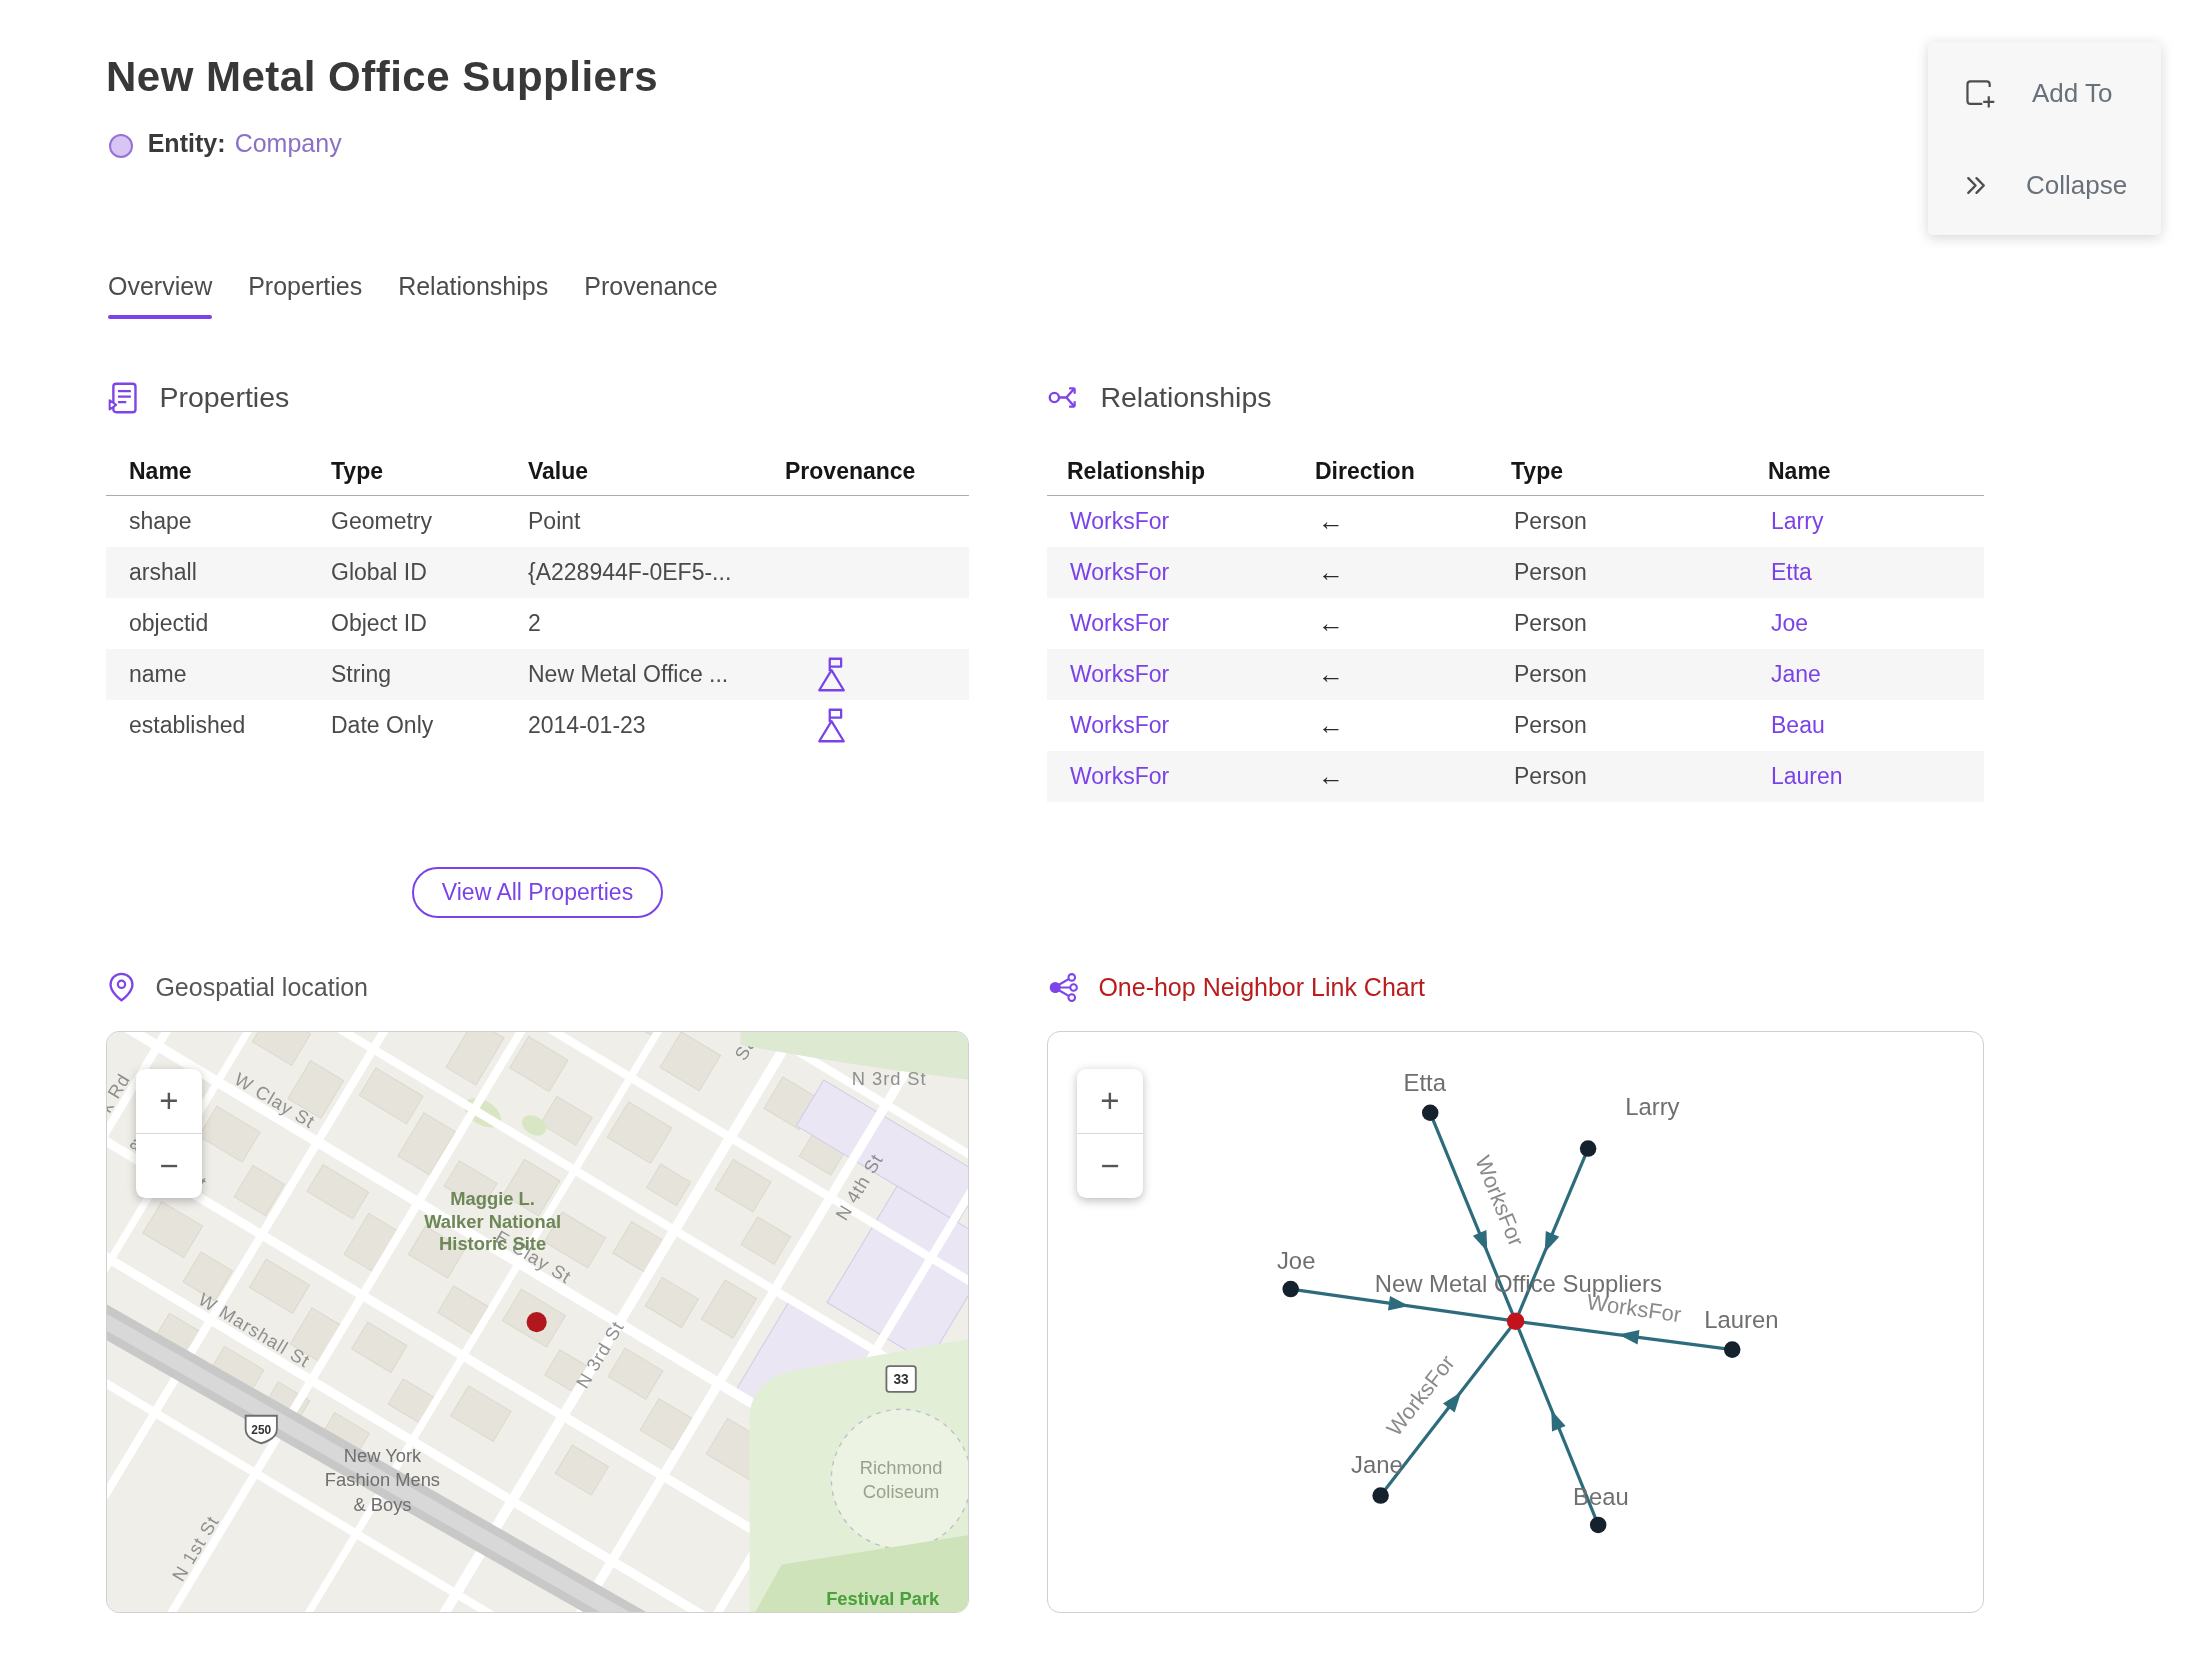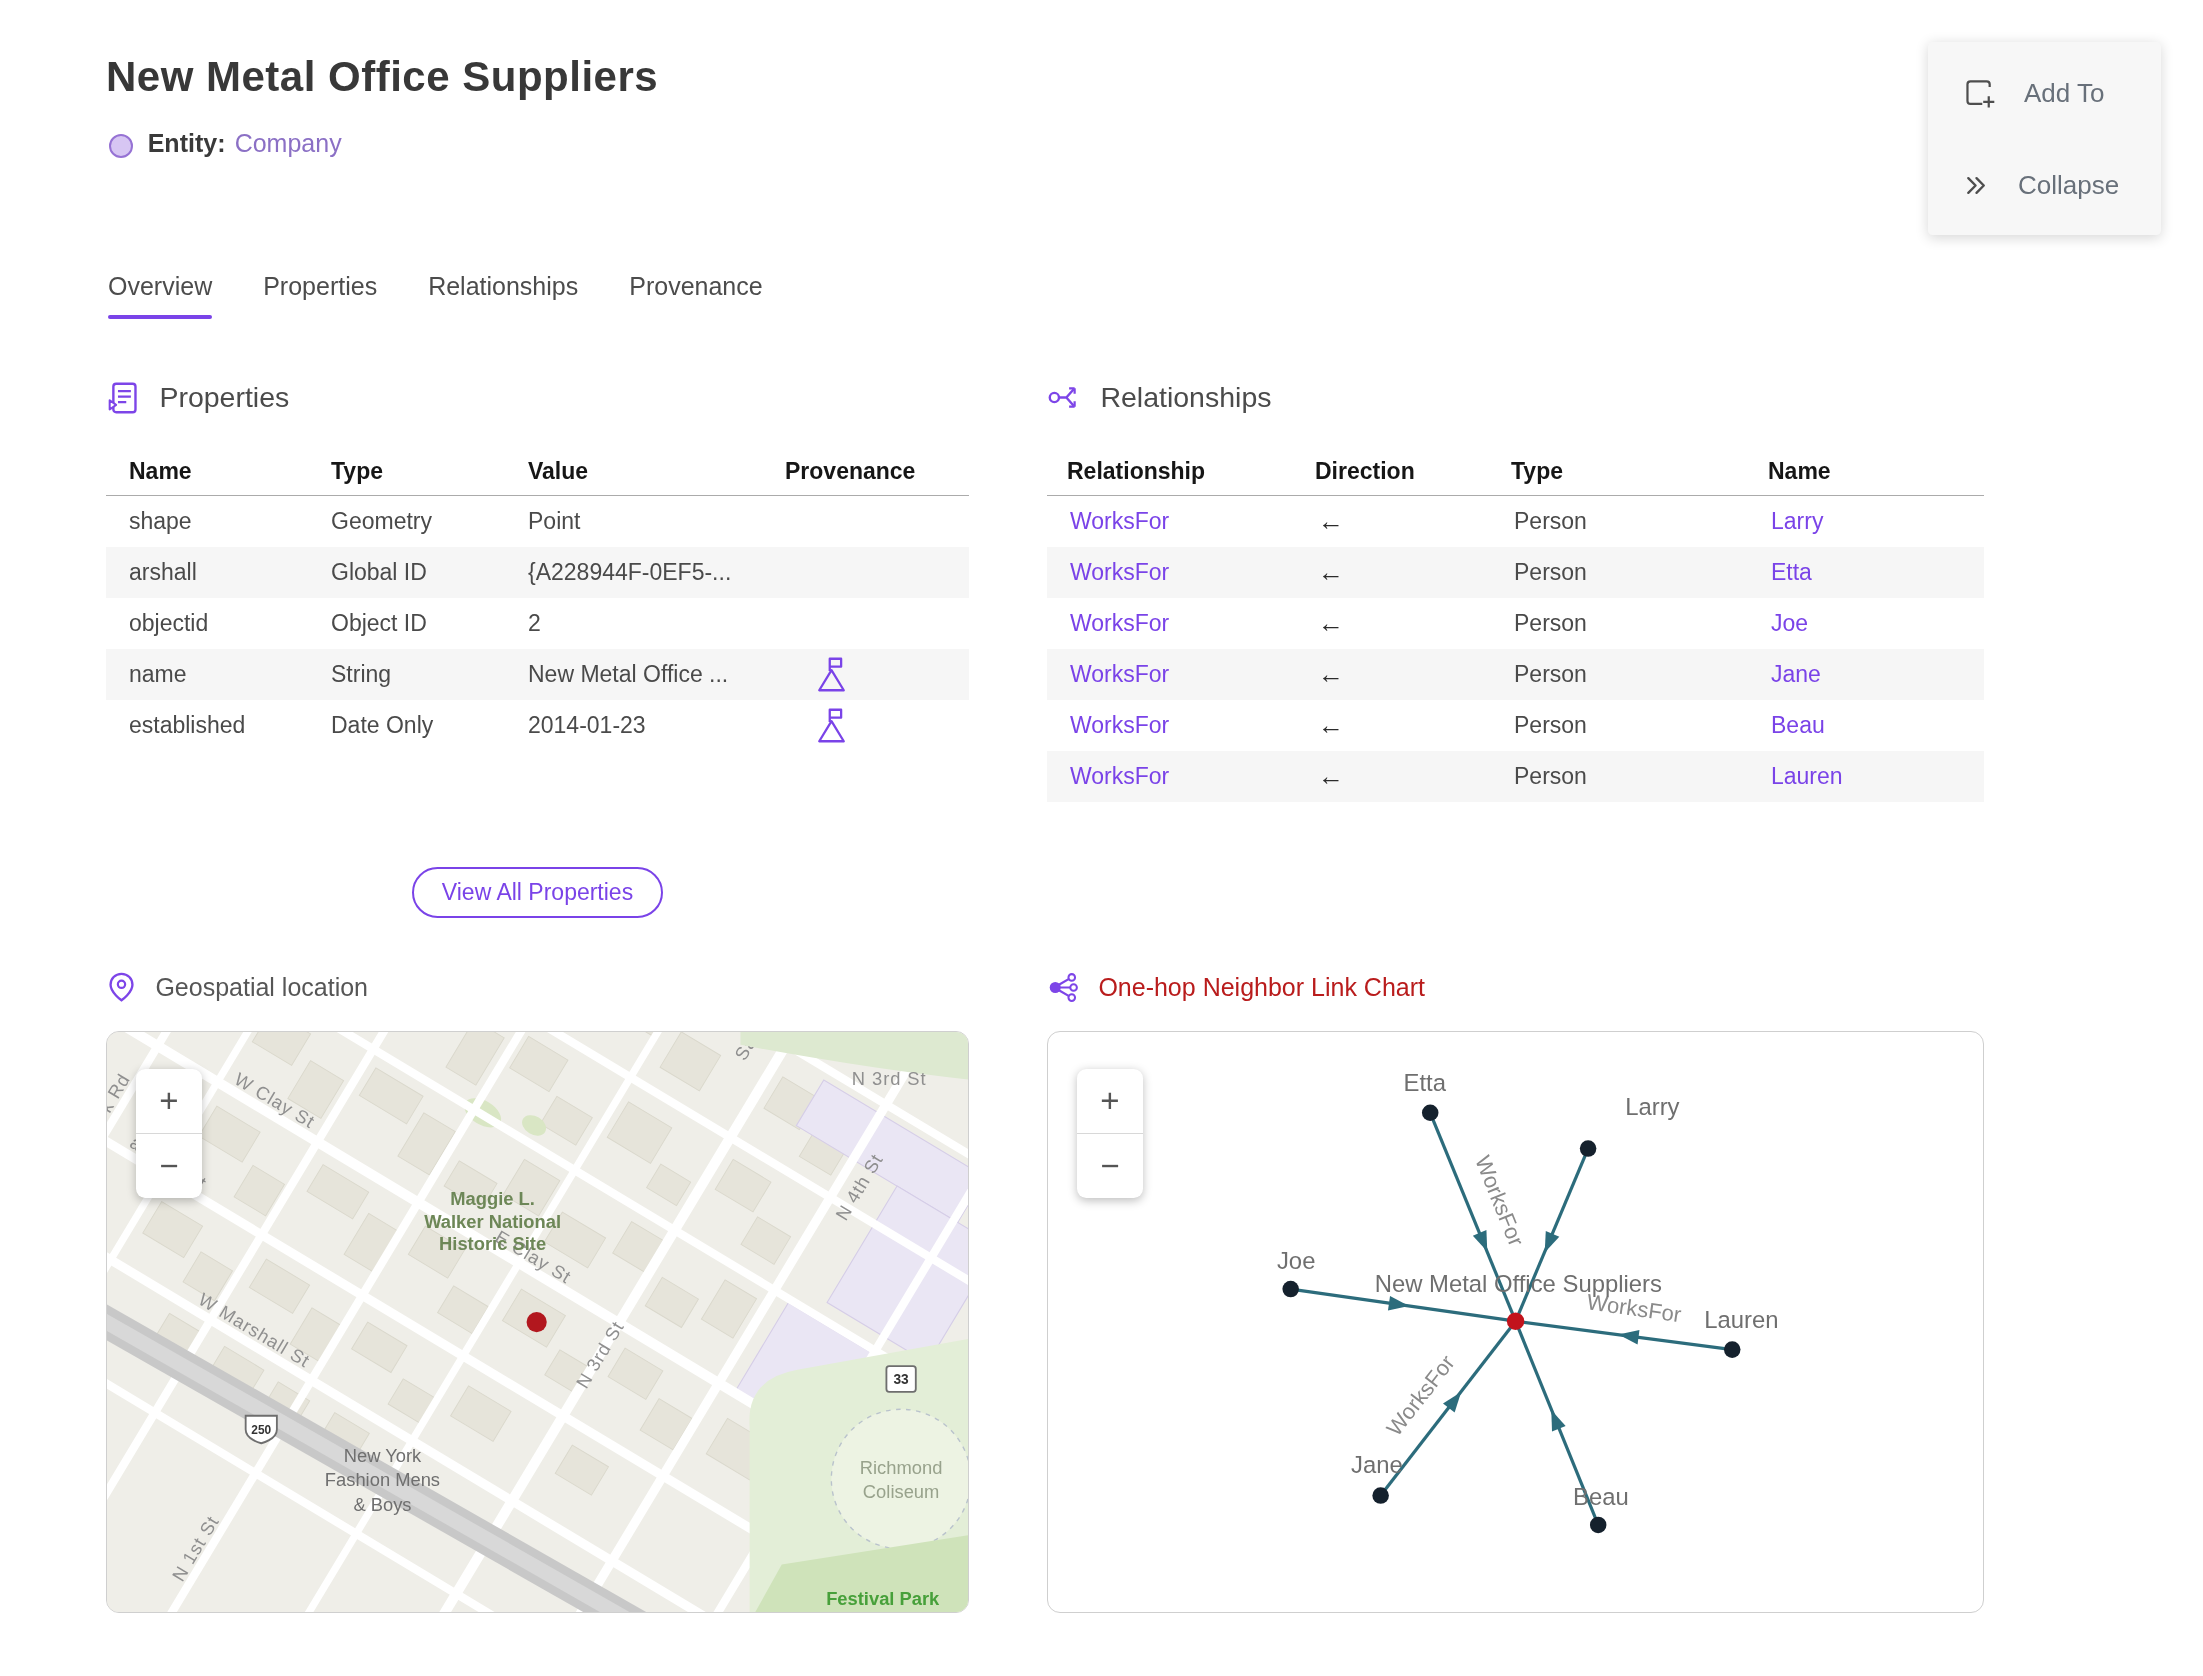--- a/index.html
+++ b/index.html
@@ -7,25 +7,25 @@
 
   
   .page-title { position:absolute; left:106px; top:53px; font-size:42px; font-weight:700; color:#383838; letter-spacing:0.5px; }
   .entity-row { position:absolute; left:109px; top:129px; display:flex; align-items:flex-end; gap:14.7px; }
   .entity-dot { width:24px; height:24px; border-radius:50%; background:#d7c6f3; border:2.8px solid #9672d4; }
   .entity-label { font-size:25px; font-weight:700; color:#3a3a3a; }
   .entity-type { font-size:25px; color:#8b70c5; margin-left:-5.5px; }
 
   
   .actions-card { position:absolute; left:1928px; top:42px; width:233px; height:193px; background:#f7f7f7; border-radius:4.6px; box-shadow:0 2.8px 13px rgba(0,0,0,.16); padding:29px 0 0 33px; }
-  .action-row { display:flex; align-items:center; gap:26px; height:44px; margin-bottom:48px; cursor:pointer; }
+  .action-row { display:flex; align-items:center; gap:34px; height:44px; margin-bottom:48px; cursor:pointer; }
   .action-row span.lbl { font-size:26px; color:#68707a; }
 
   
-  .tabs { position:absolute; left:108px; top:272px; display:flex; gap:51px; }
+  .tabs { position:absolute; left:108px; top:272px; display:flex; gap:36px; }
   .tab { font-size:25px; color:#4c4c4c; padding-bottom:18.4px; position:relative; cursor:pointer; }
   .tab.active::after { content:""; position:absolute; left:0; right:0; bottom:0; height:4.6px; border-radius:2.8px; background:#7a43e8; }
 
   
   .col { position:absolute; top:377px; }
   .col.left  { left:106px;  width:863px; }
   .col.right { left:1047px; width:937px; }
 
   .sec-header { display:flex; align-items:center; gap:18.4px; height:40px; }
   .sec-header .sec-title { font-size:28.5px; color:#4b4b4b; }

